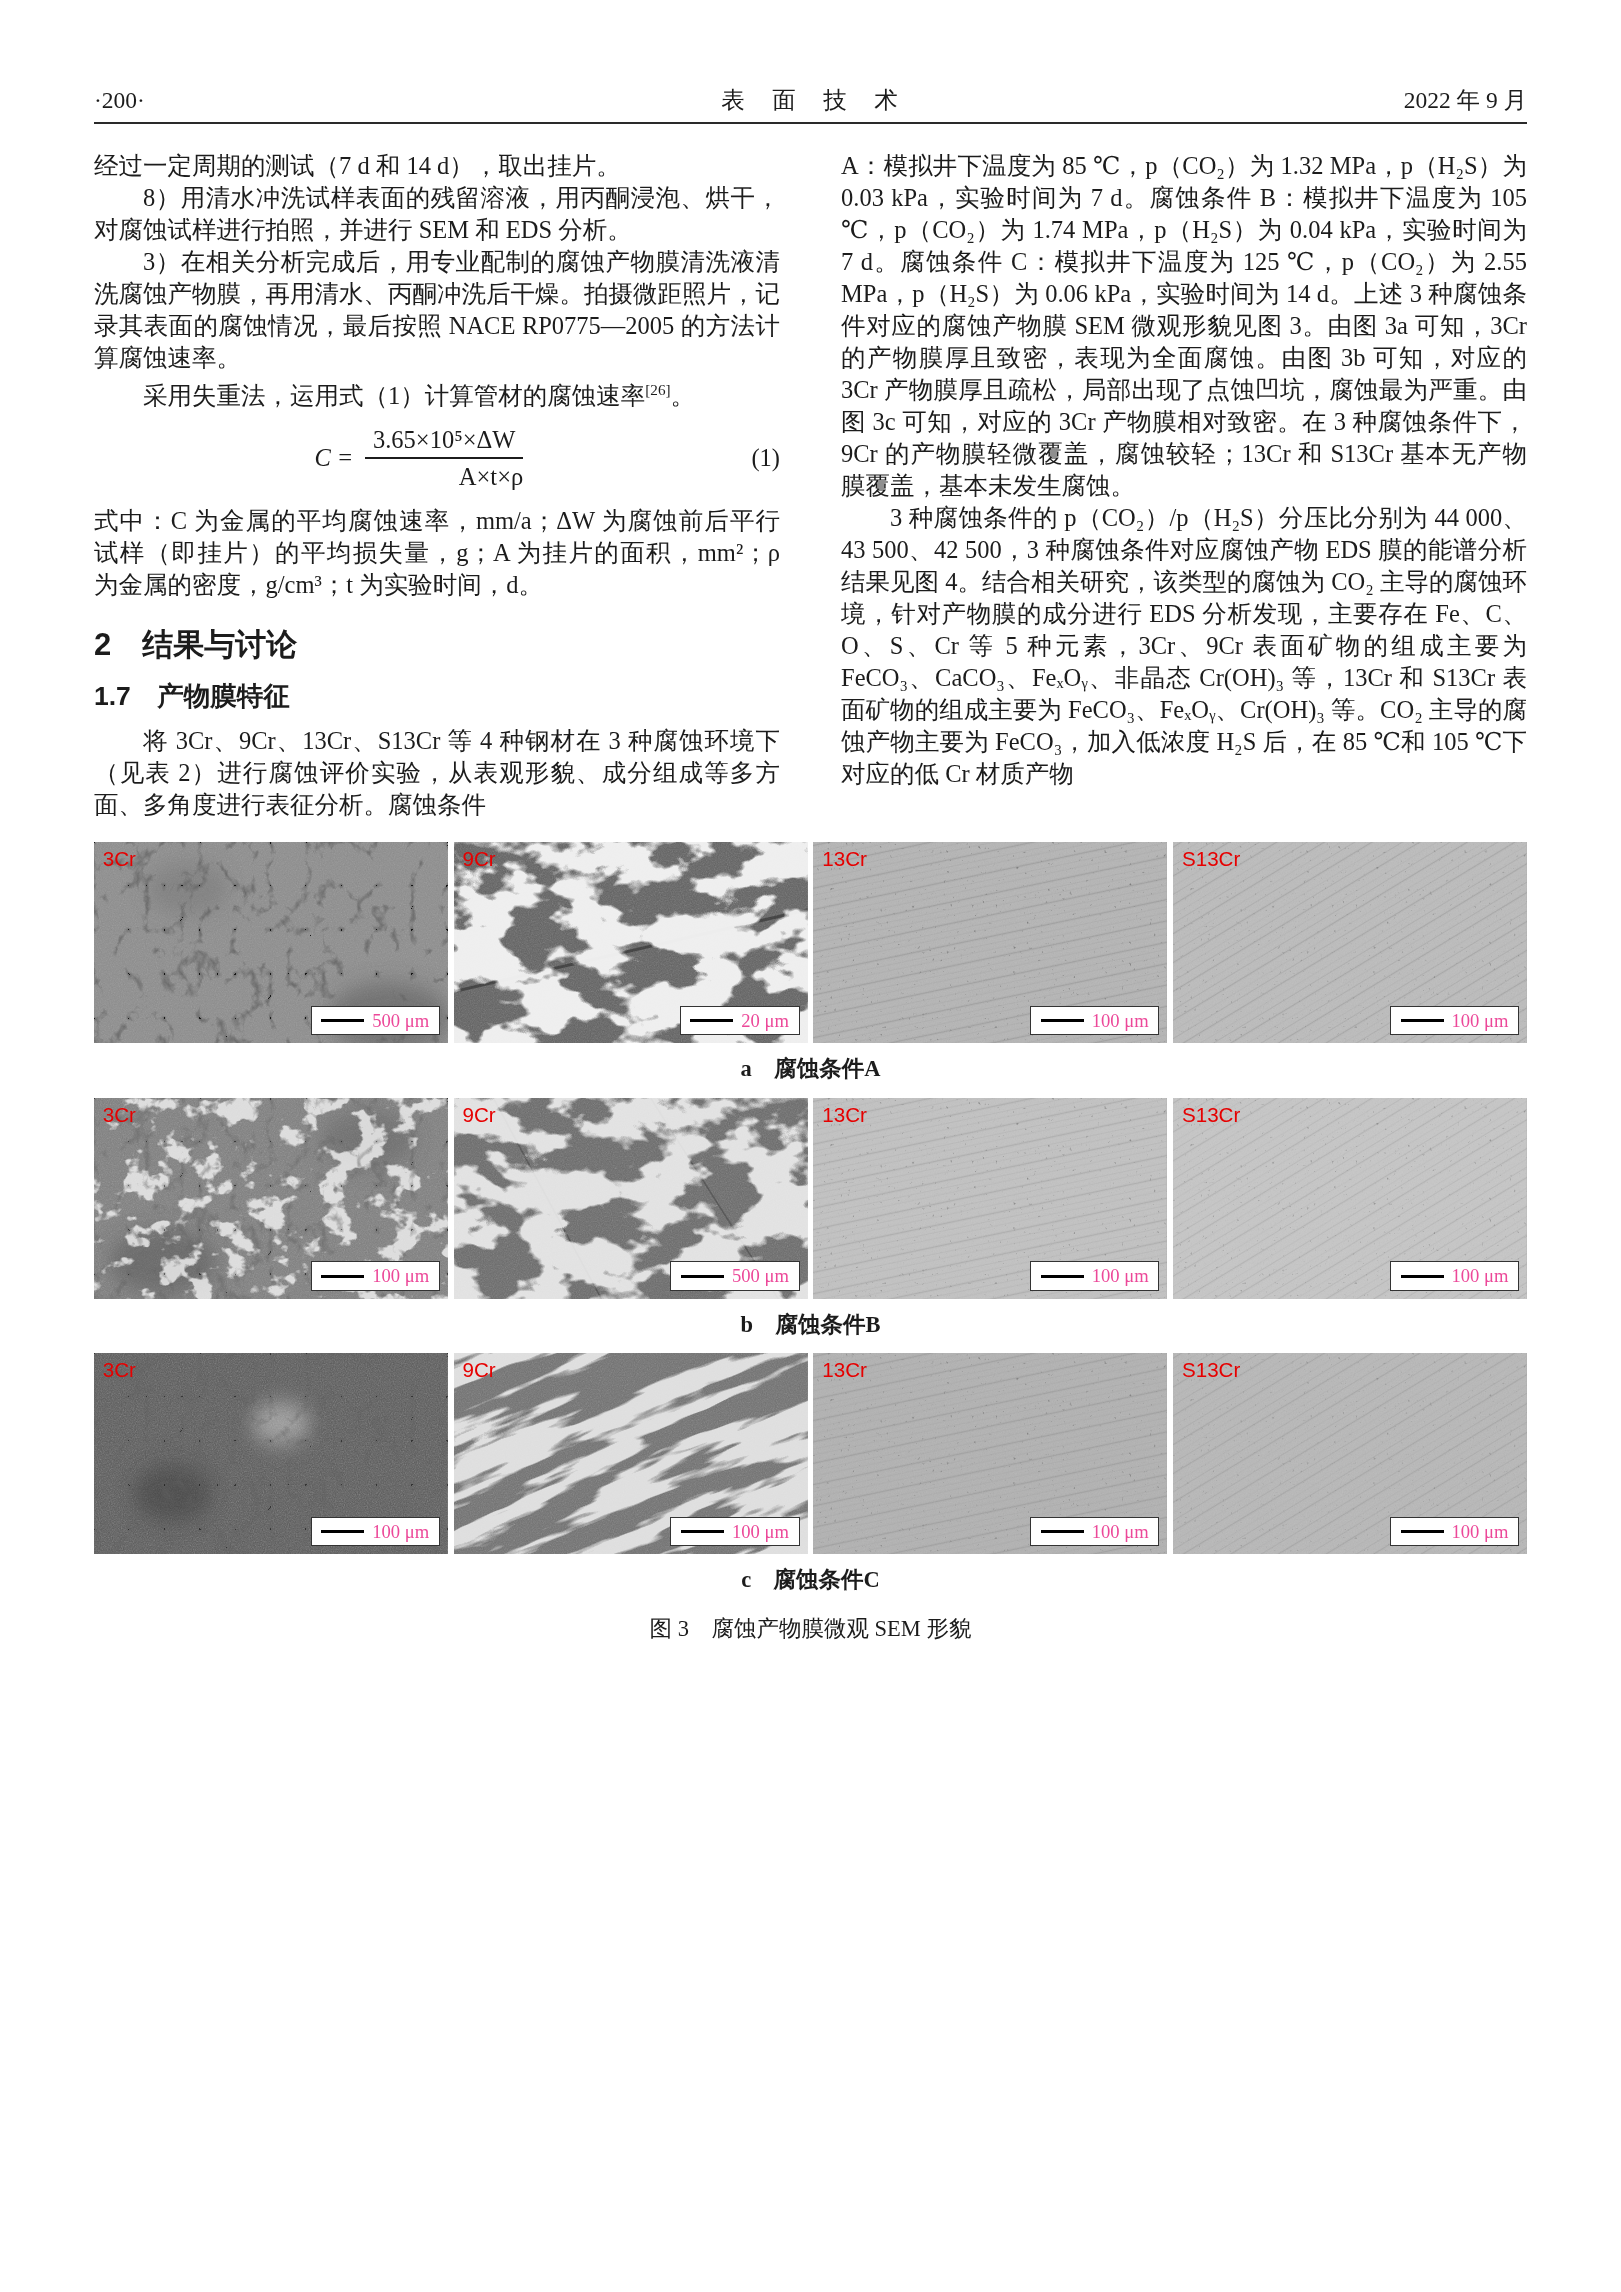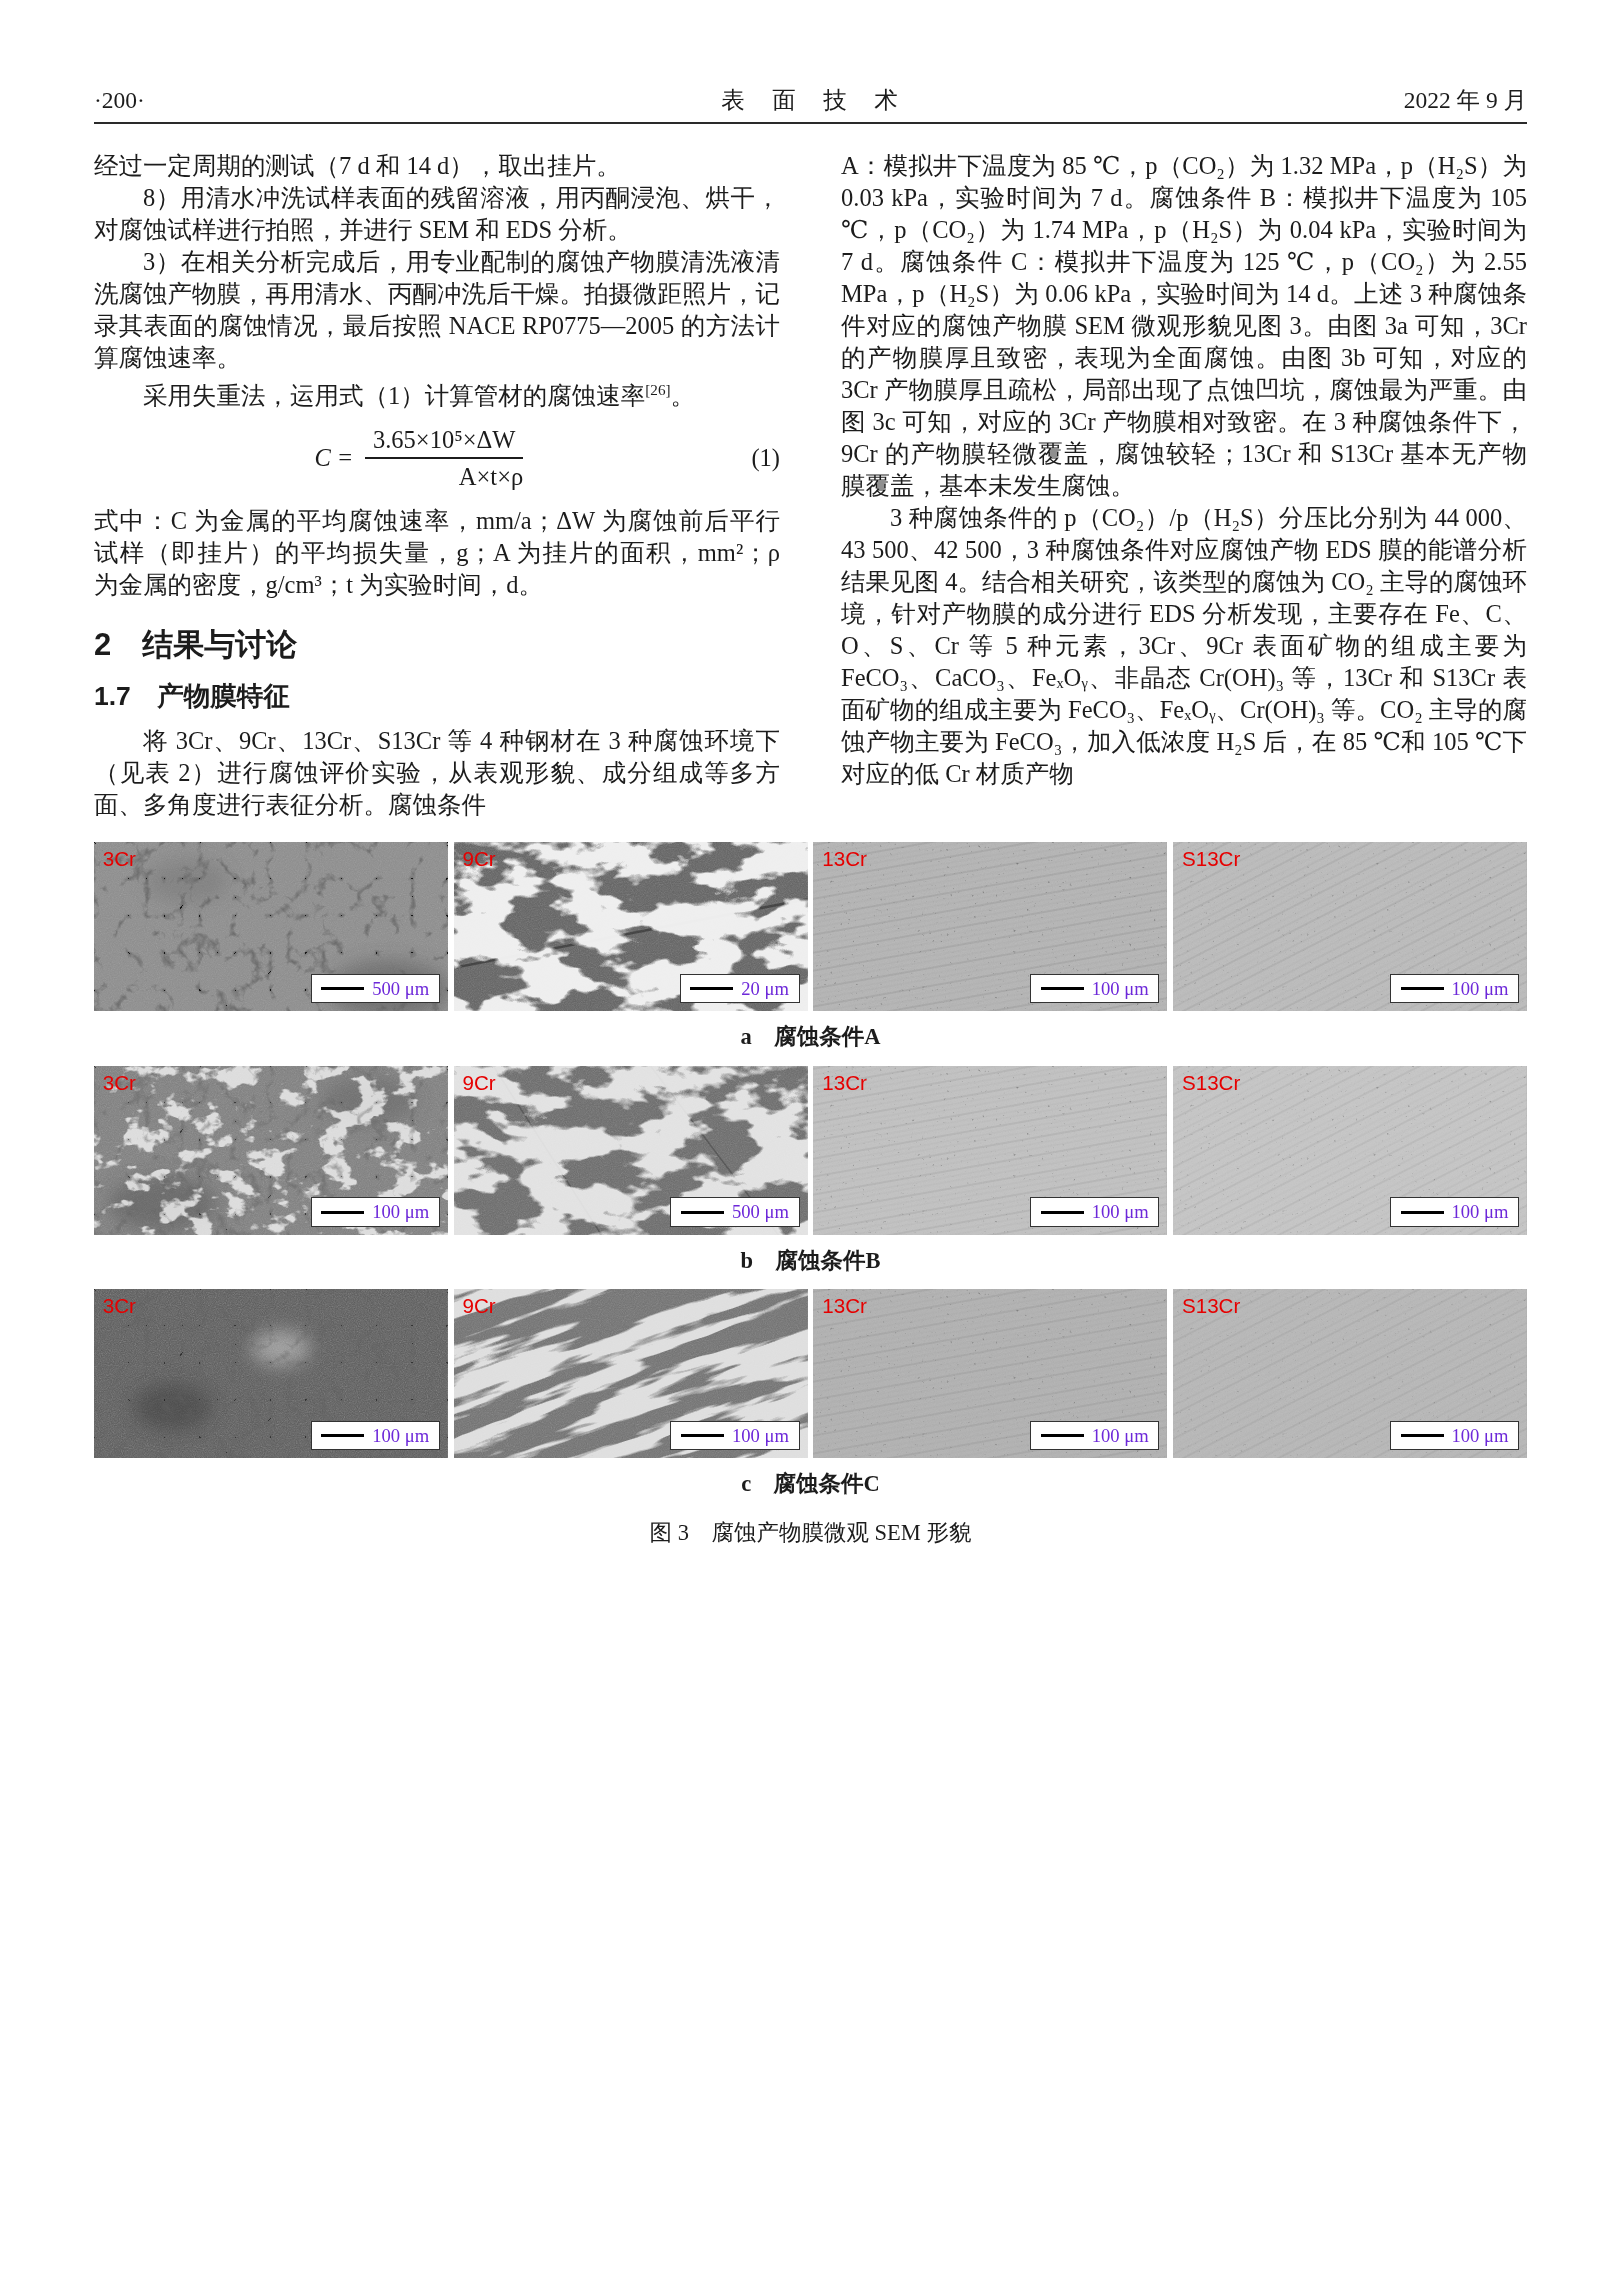--- a/index.html
+++ b/index.html
@@ -39,31 +39,31 @@
   .equation { display:flex; align-items:center; margin:13.7px 0; }
   .eq-body { flex:1; display:flex; justify-content:center; align-items:center; gap:11.8px; }
   .eq-lhs { font-style:italic; }
   .frac { display:inline-flex; flex-direction:column; align-items:flex-end; line-height:29px; }
   .frac .num { border-bottom:2px solid #1c1c1c; padding:0 7.8px 2.9px 7.8px; }
   .frac .den { padding-top:2.9px; }
   .eq-no { margin-left:7.8px; }
 
   
   .figure { margin-top:21.6px; }
-  .semrow { display:grid; grid-template-columns:repeat(4,1fr); gap:5.9px; height:169px; }
+  .semrow { display:grid; grid-template-columns:repeat(4,1fr); gap:5.9px; height:201px; }
   .rowcap { text-align:center; font-weight:700; font-size:22.5px; margin:9.8px 0 13.7px 0; }
   .panel { position:relative; margin:0; overflow:hidden; background:#9a9a9a; }
   .panel svg.tex { position:absolute; inset:0; width:100%; height:100%; display:block; }
   .plabel {
     position:absolute; top:4.9px; left:8.8px; color:#e60000;
     font-family:"Liberation Sans","DejaVu Sans",sans-serif; font-size:20.6px;
   }
   .scalebox {
     position:absolute; right:7.8px; bottom:7.8px; background:#ffffff; border:1px solid #333;
-    display:flex; align-items:center; gap:7.8px; padding:2.9px 9.8px; font-size:18.6px; color:#6d28d9;
+    display:flex; align-items:center; gap:7.8px; padding:2.9px 9.8px; font-size:18.6px; color:#ec4899;
   }
   .sbar { display:inline-block; width:43px; height:2.9px; background:#000; }
   .figcap-cn { text-align:center; font-size:22.5px; margin-top:17.6px; }
   .figcap-en { text-align:center; font-size:21.6px; line-height:29px; margin-top:7.8px; }
 </style>
 </head>
 <body>
 
 <svg width="0" height="0" style="position:absolute" aria-hidden="true">
   <defs>

